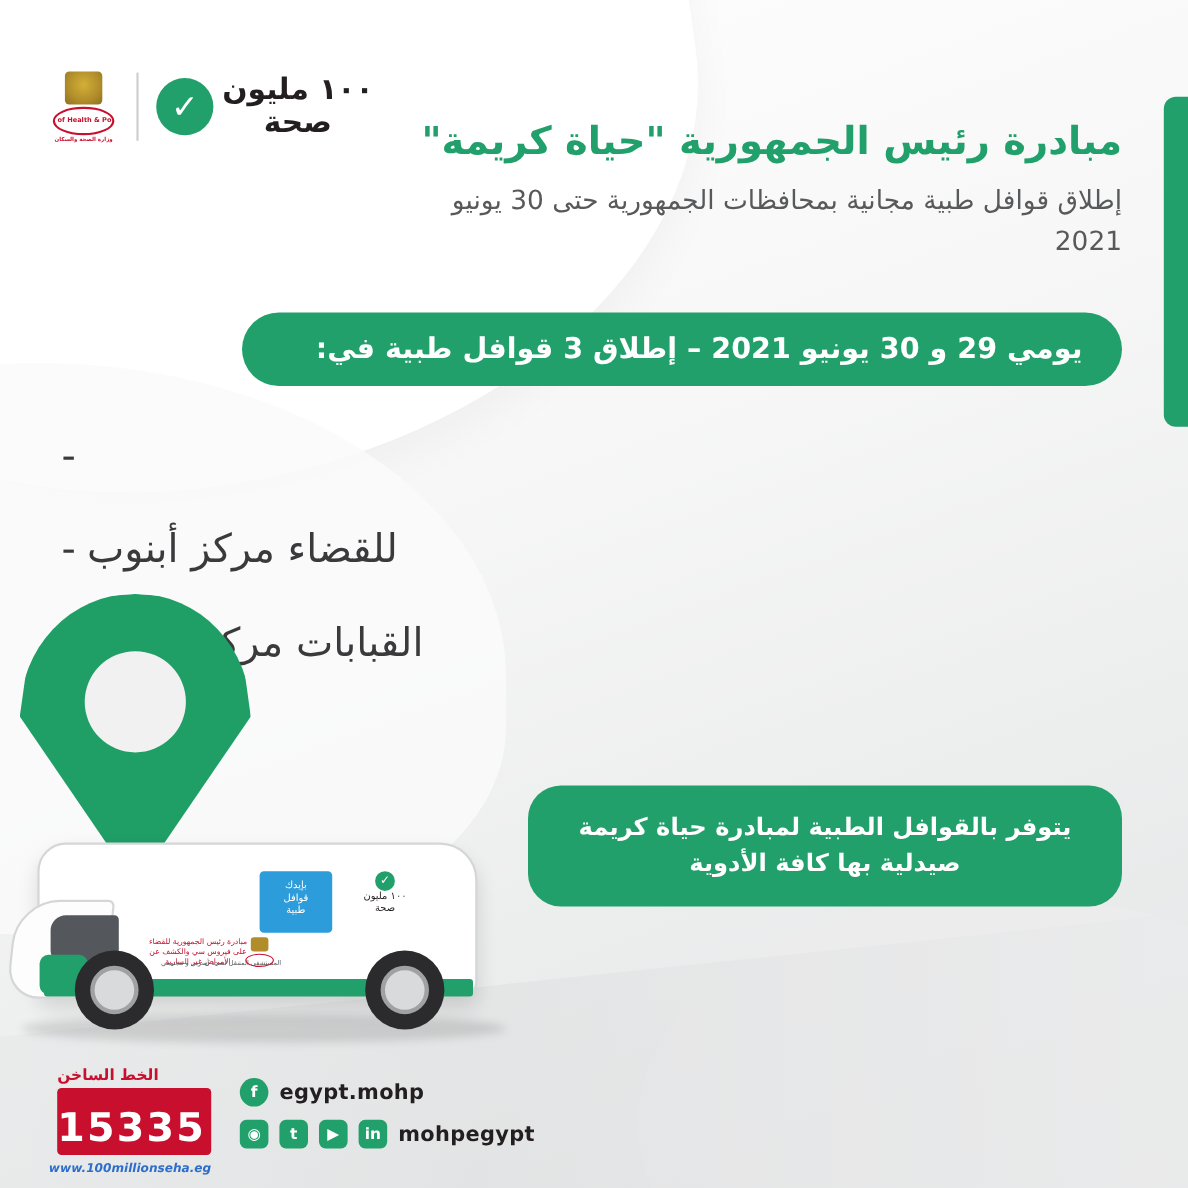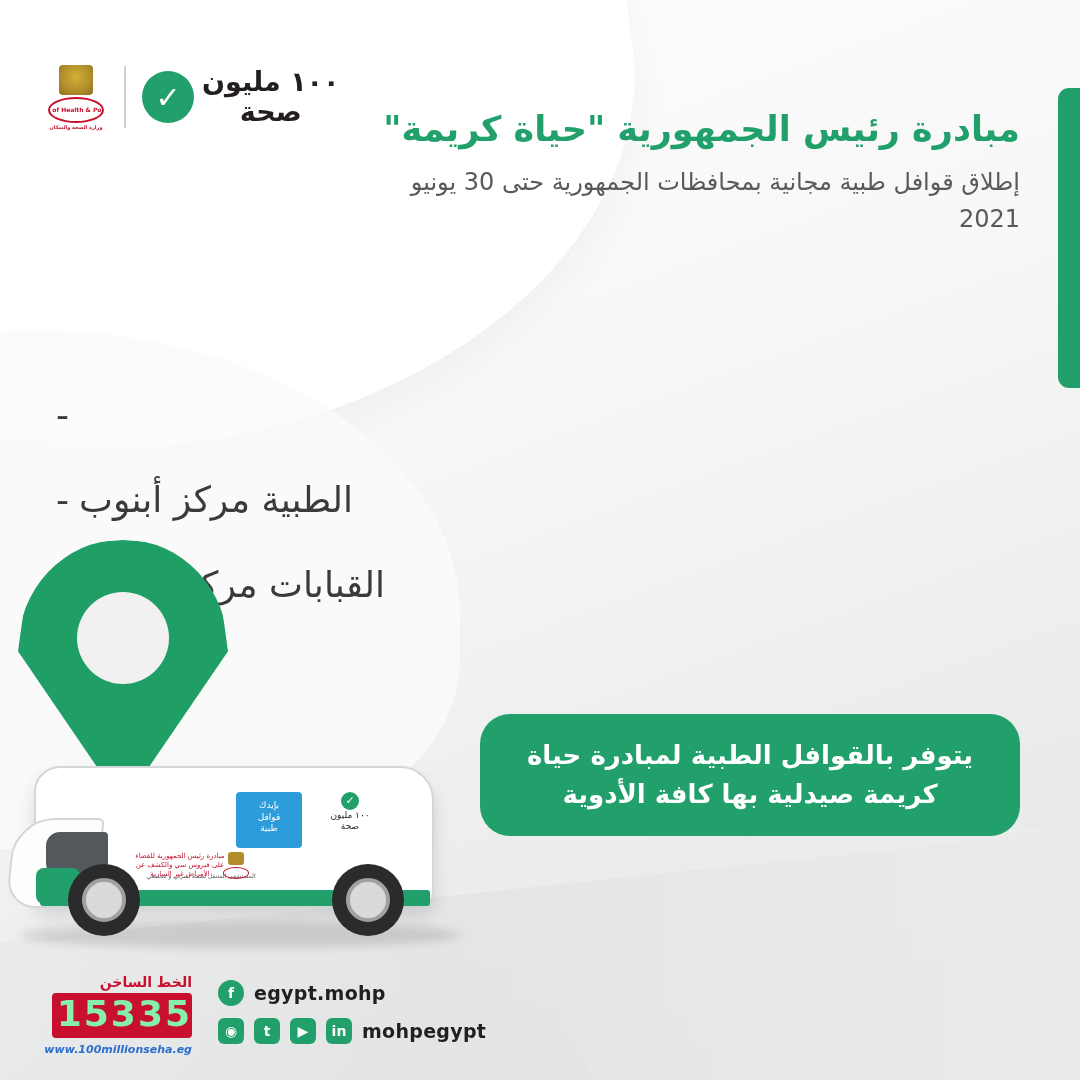--- a/index.html
+++ b/index.html
@@ -138,21 +138,21 @@
   }
   .list-item .dash { color: #3a3a3c; font-weight: 400; }
   .list-item b { color: #231f20; font-weight: 700; }
 
   
   .note-pill {
     position: absolute; top: 714px; right: 60px;
     width: 540px; padding: 22px 30px;
     background: #22a06b; color: #ffffff;
     border-radius: 30px;
-    font-size: 26px; font-weight: 700; line-height: 1.5;
+    font-size: 22px; font-weight: 700; line-height: 1.5;
     text-align: center;
   }
 
   
   .pin {
     position: absolute; left: 18px; top: 540px;
     width: 210px; height: 265px;
   }
   .pin-body {
     position: absolute; inset: 0;
@@ -251,30 +251,30 @@
   .van-shadow {
     position: absolute; left: 10px; bottom: 22px;
     width: 440px; height: 26px;
     background: rgba(0,0,0,0.12);
     border-radius: 50%;
     filter: blur(4px);
   }
 
   
   .hotline {
-    position: absolute; left: 52px; bottom: 24px;
-    width: 140px; text-align: right;
+    position: absolute; left: 52px; bottom: 12px;
+    width: 140px; text-align: left;
   }
   .hotline-label {
     color: #c8102e; font-size: 14px; font-weight: 700; margin-bottom: 3px;
   }
   .hotline-box {
-    background: #c8102e; color: #86efac;
+    background: #c8102e; color: #ffffff;
     font-size: 36px; font-weight: 700; letter-spacing: 2px;
-    border-radius: 4px; padding: 0 0 4px;
+    border-radius: 4px; padding: 16px 0 4px;
   }
   .hotline-url {
     color: #2d6ecb; font-size: 11px; margin-top: 5px; font-weight: 700; font-style: italic;
   }
   .socials {
     position: absolute; left: 218px; bottom: 36px;
     display: flex; flex-direction: column; gap: 12px;
   }
   .social-row { display: flex; align-items: center; gap: 10px; direction: ltr; }
   .s-icon {
@@ -315,27 +315,28 @@
         <div class="moh-sub">وزارة الصحة والسكان</div>
       </div>
     </div>
 
     <div class="title-block">
       <div class="main-title">مبادرة رئيس الجمهورية "حياة كريمة"</div>
       <div class="sub-title">إطلاق قوافل طبية مجانية بمحافظات الجمهورية حتى 30 يونيو  2021</div>
     </div>
   </div>
 
+  <div class="date-pill">يومي 29 و 30 يونيو 2021 – إطلاق 3 قوافل طبية في:</div>
 
   <div class="list">
     <div class="list-item">
       <span class="dash">-</span>
     </div>
     <div class="list-item">
-      <span>الطبية مركز أبنوب</span>
+      <span>للقضاء مركز أبنوب</span>
       <span class="dash">-</span>
     </div>
     <div class="list-item">
       <span>القبابات مركز أطفيح</span>
       <span class="dash">-</span>
     </div>
   </div>
 
   <div class="note-pill">يتوفر بالقوافل الطبية لمبادرة حياة كريمة صيدلية بها كافة الأدوية</div>
 

